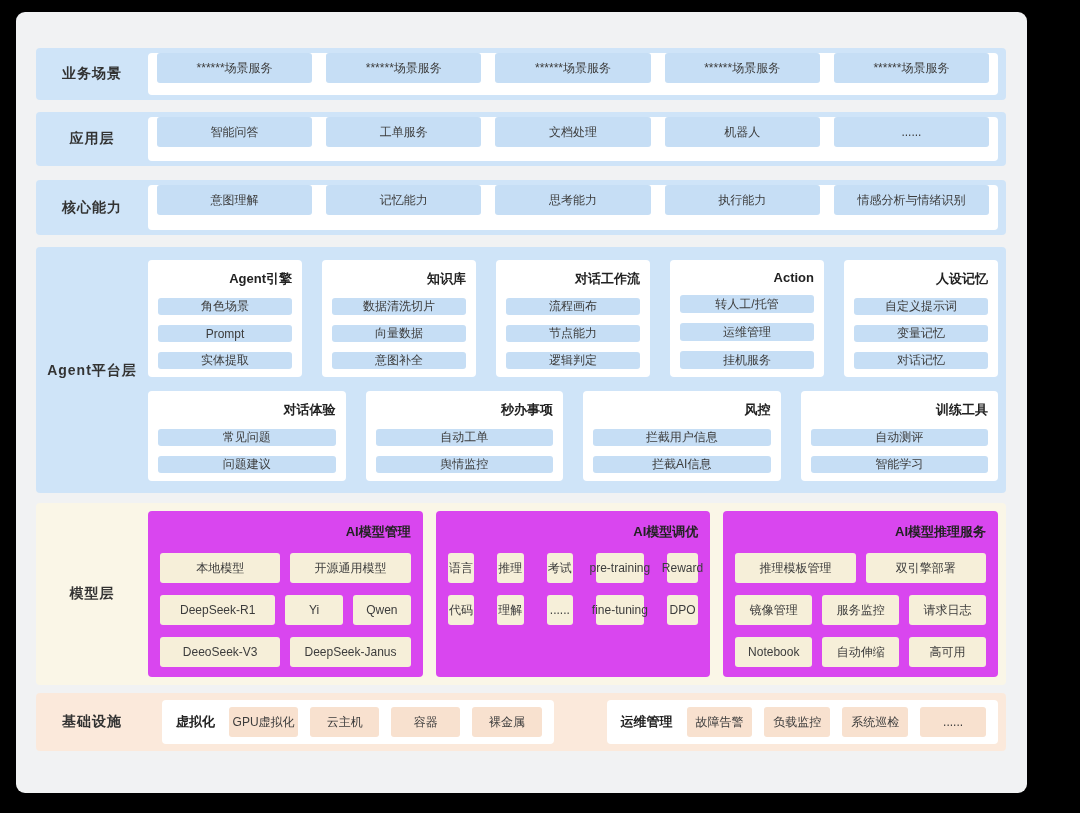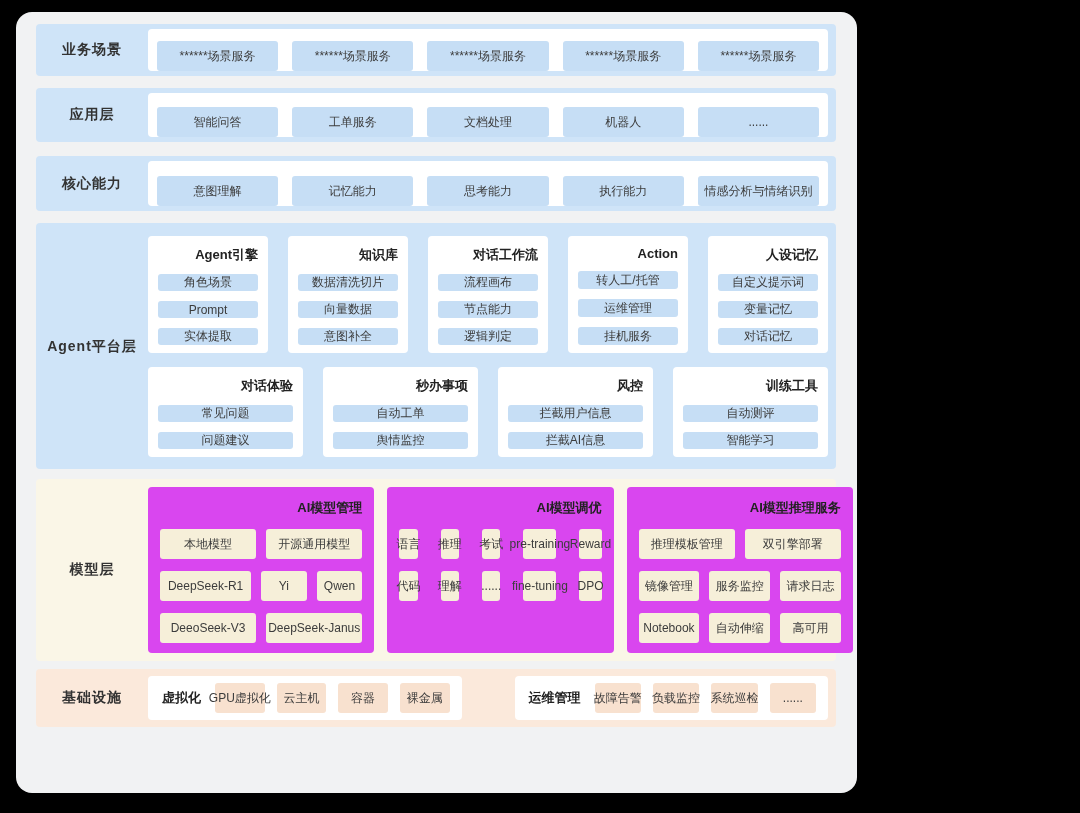--- a/index.html
+++ b/index.html
@@ -1,41 +1,41 @@
 <!DOCTYPE html>
 <html style="--blue_band: #cfe4f8; --blue_chip: #c6def5; --cream_band: #faf6e7; --cream_chip: #f6efd9; --peach_band: #fbe9db; --peach_chip: #f8e1cf;"><head>
 <meta charset="utf-8">
 <style>
   html,body { margin:0; padding:0; }
   body {
     width:1080px; height:813px; position:relative; background:#000;
     font-family:"Liberation Sans","DejaVu Sans",sans-serif; overflow:hidden;
   }
   .canvas {
-    position:absolute; left:16px; top:12px; width:841px; height:781px;
-    background:#f1f2f3; border-radius:16px; box-sizing:border-box;
-    padding:12px 21px 0 20px;
+    position:absolute; left:16px; top:12px; width:1011px; height:781px;
+    background:#f1f2f3; border-radius:9px; box-sizing:border-box;
+    padding:36px 21px 0 20px;
   }
   .band { display:flex; border-radius:4px; box-sizing:border-box; }
   .band.blue  { background:var(--blue_band,#cfe4f8); }
   .band.cream { background:var(--cream_band,#faf6e7); }
   .band.peach { background:var(--peach_band,#fbe9db); }
   .h1 { height:52px; margin-bottom:12px; }
   .h2 { height:54px; margin-bottom:14px; }
   .h3 { height:55px; margin-bottom:12px; }
   .agent { margin-bottom:10px; padding:13px 8px 12px 0; }
   .model { margin-bottom:8px; padding:8px 8px 8px 0; }
   .h6 { height:58px; }
   .band-label {
     width:112px; flex:none; display:flex; align-items:center; justify-content:center;
     font-size:14px; font-weight:bold; color:#333; letter-spacing:1px;
   }
   .band-body {
     flex:1; background:#fff; border-radius:4px; margin:5px 8px 5px 0;
-    display:flex; align-items:flex-end; gap:14px; padding:0 9px;
+    display:flex; align-items:flex-start; gap:14px; padding:0 9px;
   }
   .chip {
     height:30px; border-radius:3px; display:flex; align-items:center; justify-content:center;
     font-size:12px; color:#3c3c3c; flex:1; min-width:0; white-space:nowrap;
   }
   .chip.blue  { background:var(--blue_chip,#c6def5); }
   .chip.cream { background:var(--cream_chip,#f6efd9); }
   .chip.peach { background:var(--peach_chip,#f8e1cf); }
   
   .platform { flex:1; display:flex; flex-direction:column; gap:14px; }
@@ -52,21 +52,21 @@
   .model-body { flex:1; display:flex; gap:13px; }
   .mcard {
     flex:1; background:#d946ef; border-radius:4px; padding:8px 12px 10px;
     display:flex; flex-direction:column; gap:12px; min-width:0;
   }
   .mcard-title { padding:4px 0 0; }
   .mrow { display:flex; gap:10px; }
   .mrow.tight { gap:23px; }
   .f1 { flex:1; } .f2 { flex:2; } .f18 { flex:1.8; } .f12 { flex:1.2; }
   
-  .infra-body { flex:1; display:flex; gap:53px; margin:7px 8px 7px 0; }
+  .infra-body { flex:1; display:flex; gap:53px; margin:7px 8px 7px 14px; }
   .igroup {
     flex:1; background:#fff; border-radius:4px; display:flex; align-items:center;
     padding:0 12px; gap:12px; min-width:0;
   }
   .igroup-title { flex:none; padding:0 2px; }
 </style>
 </head>
 <body>
 
 <div class="canvas">

